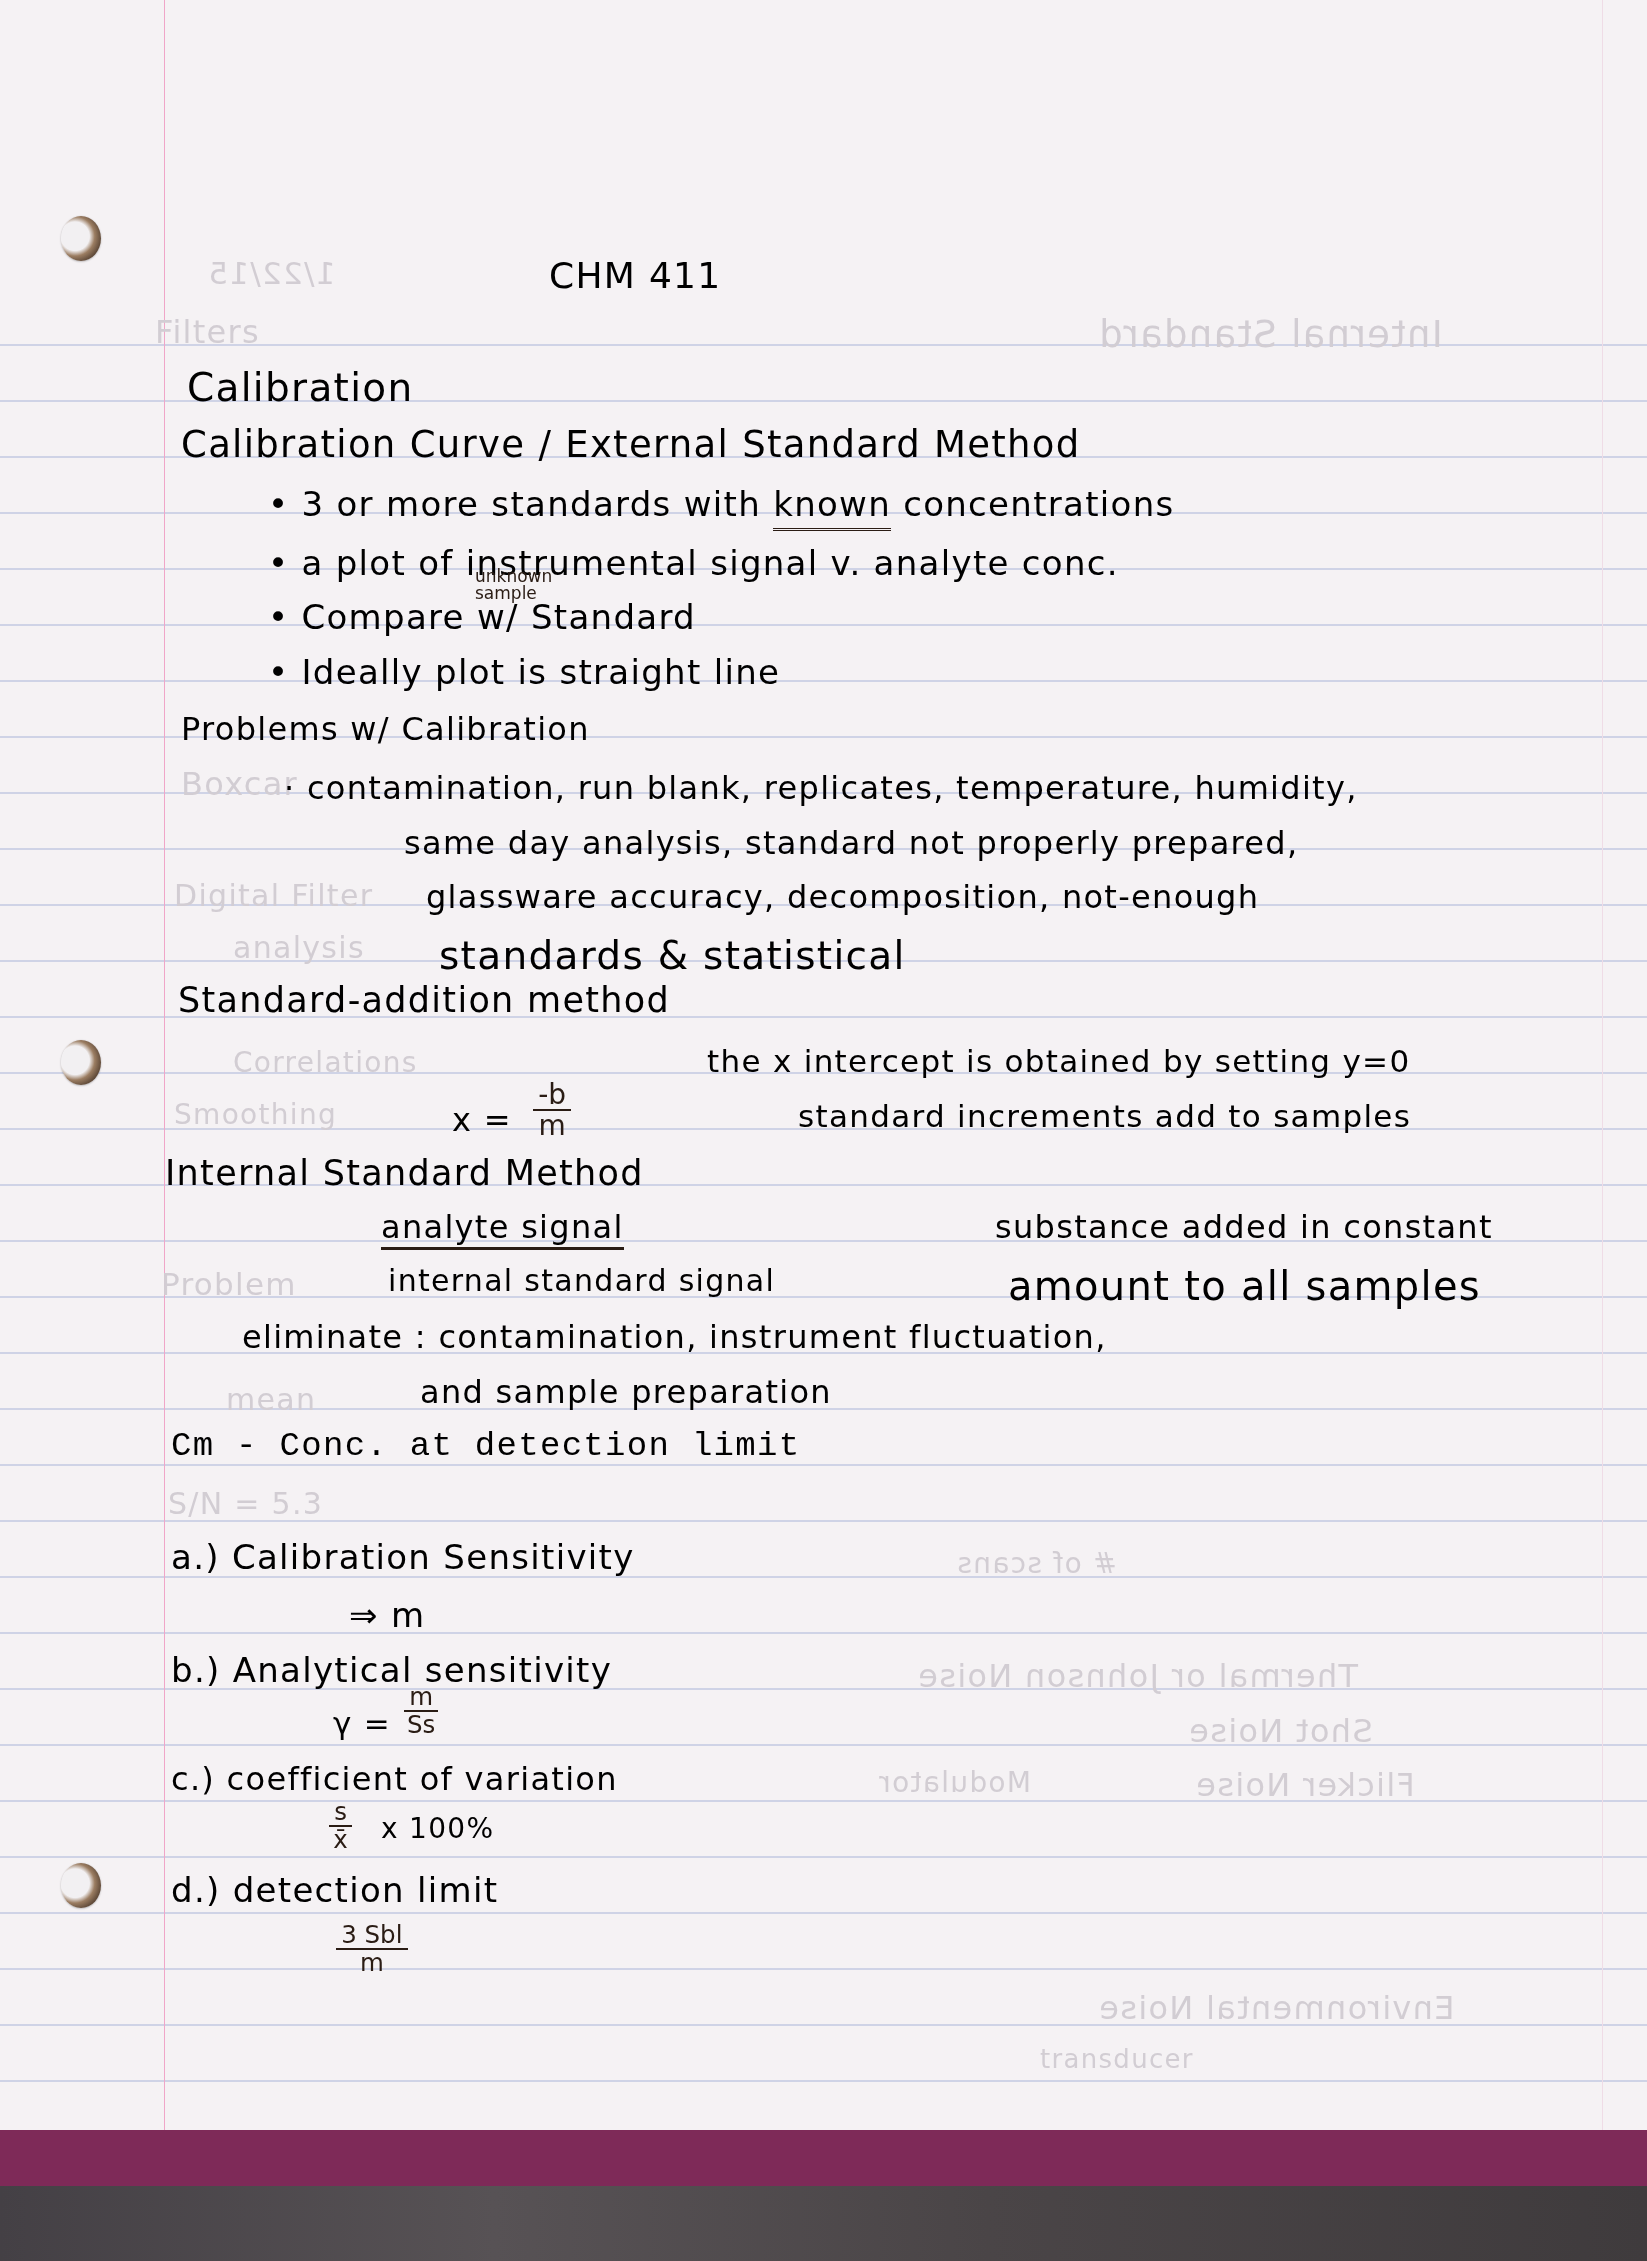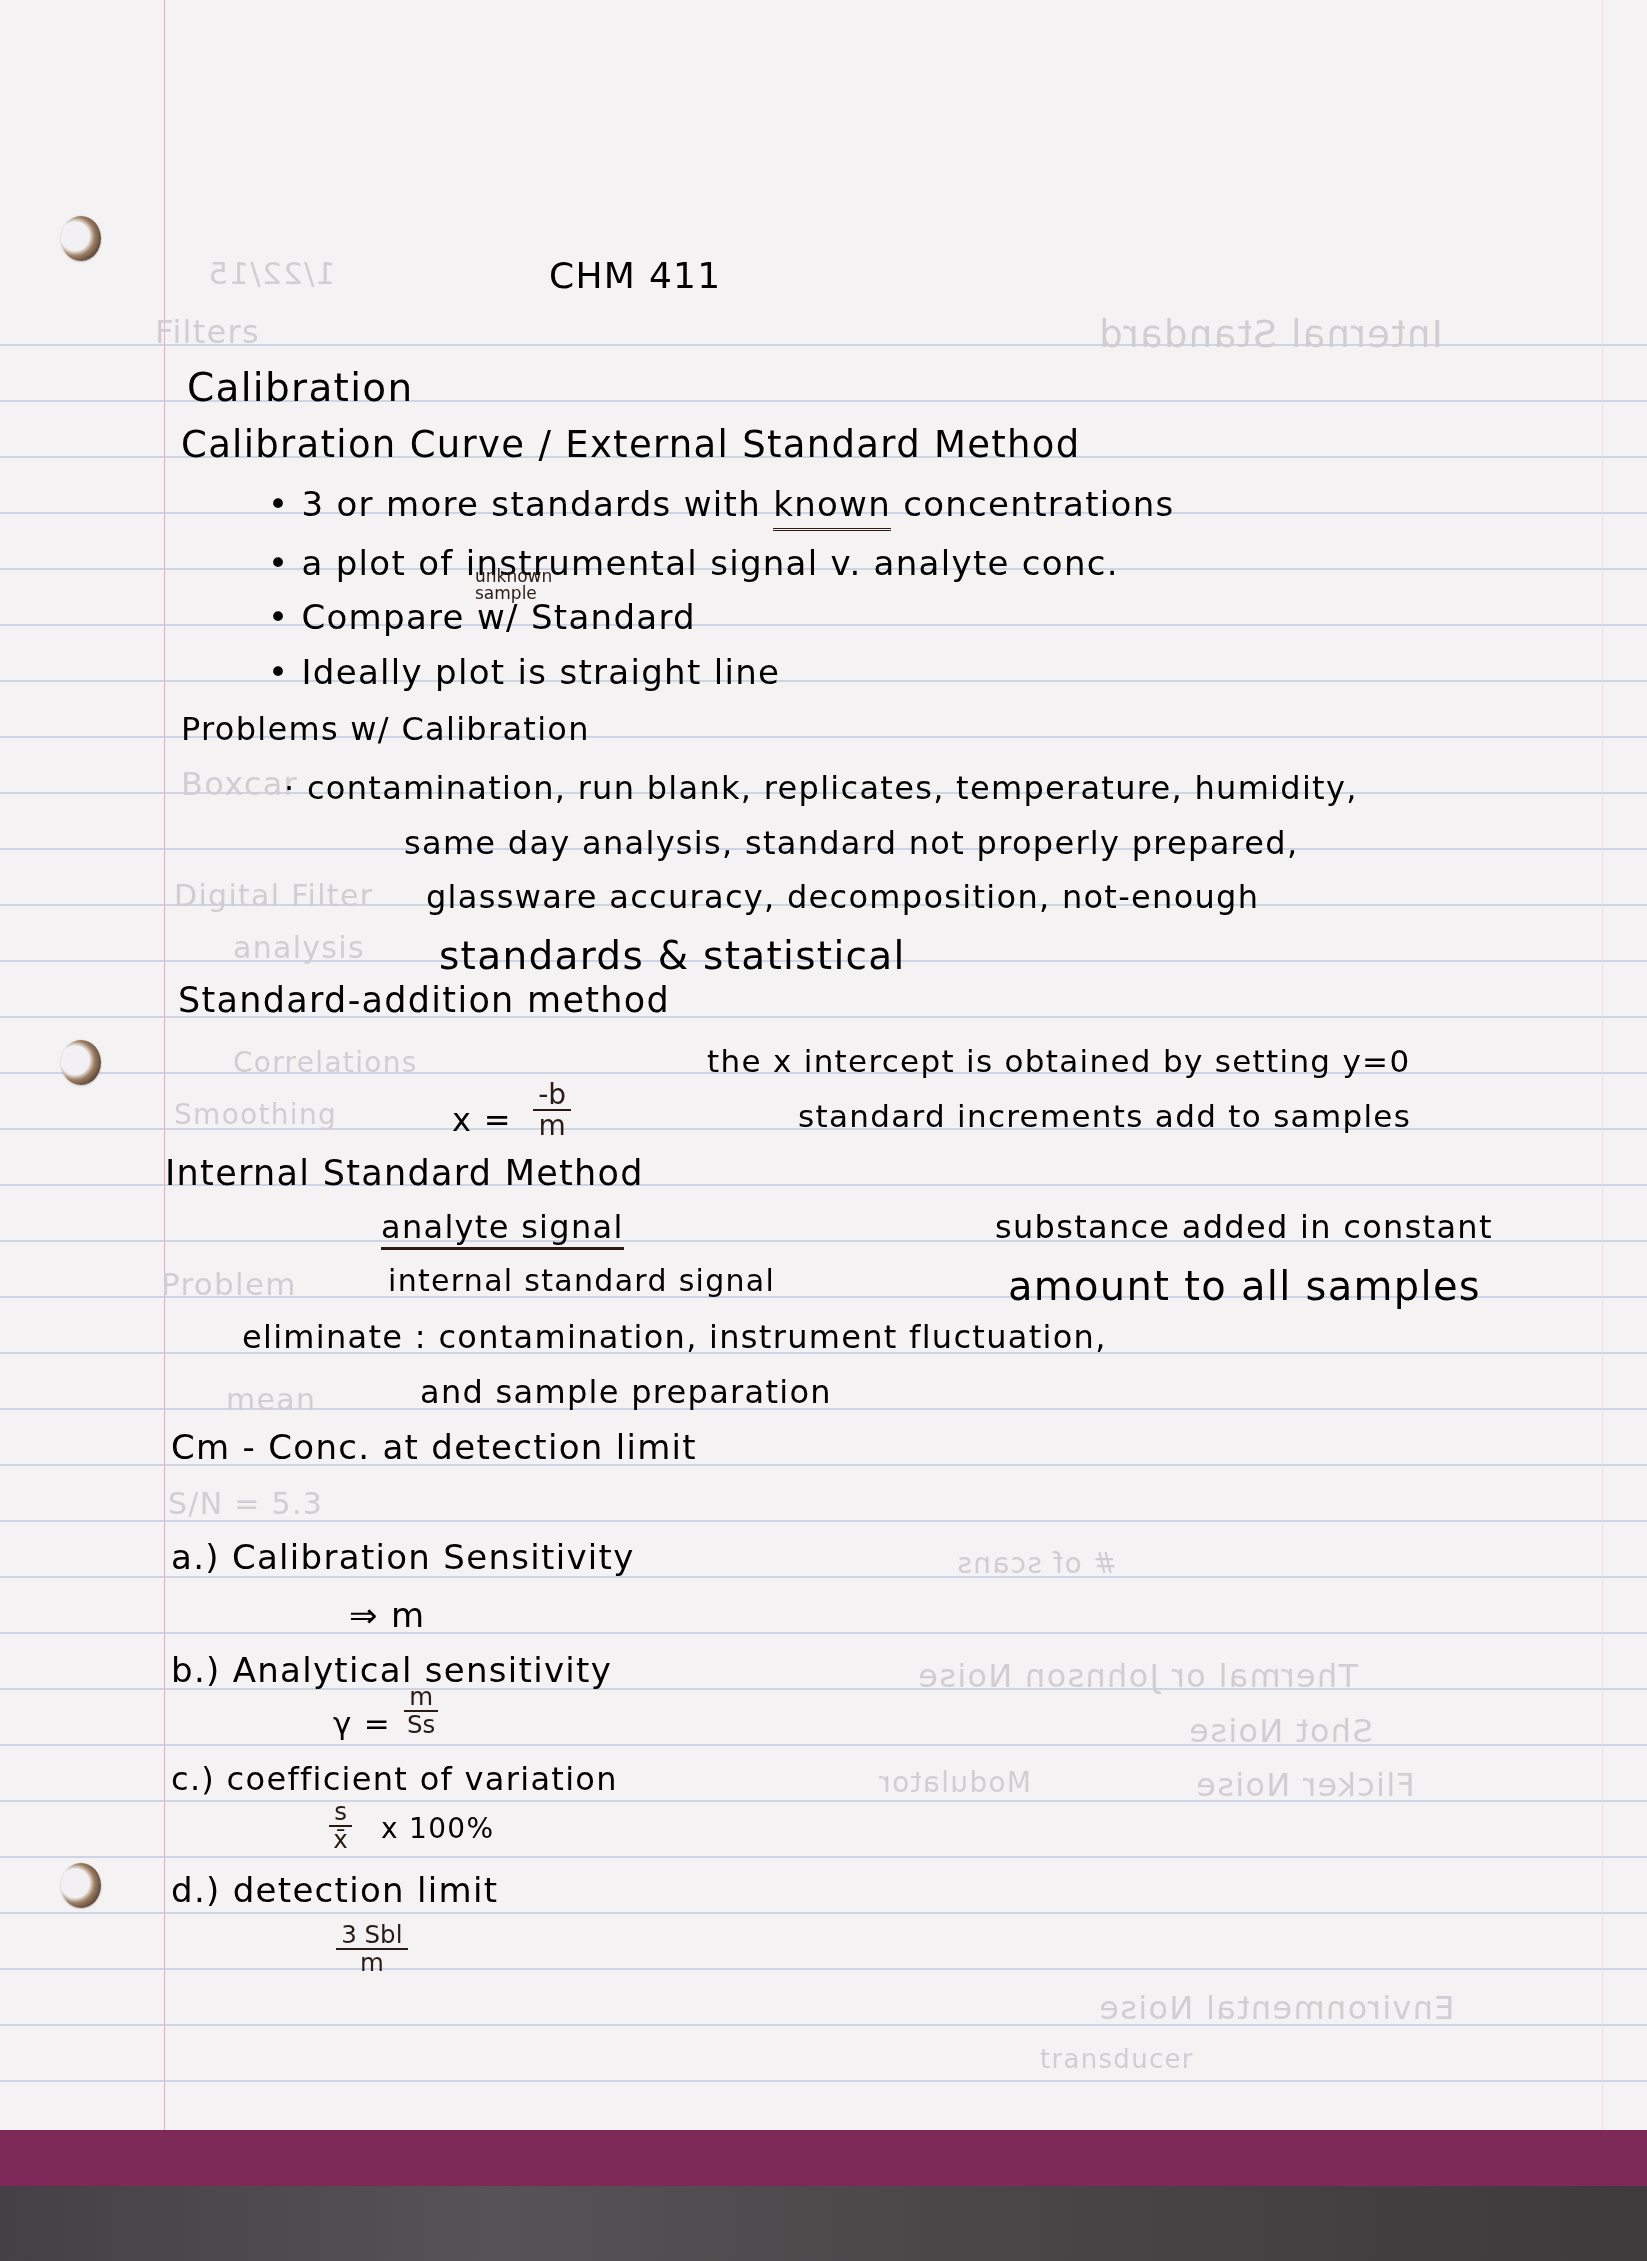--- a/index.html
+++ b/index.html
@@ -123,21 +123,21 @@
 <div class="ink" style="left:798px; top:1098px; font-size:31px;">standard increments add to samples</div>
 
 <div class="ink" style="left:165px; top:1153px; font-size:35px;">Internal Standard Method</div>
 <div class="ink" style="left:381px; top:1208px; font-size:32px;"><span class="u">analyte signal</span></div>
 <div class="ink" style="left:388px; top:1263px; font-size:30px;">internal standard signal</div>
 <div class="ink" style="left:995px; top:1208px; font-size:32px;">substance added in constant</div>
 <div class="ink" style="left:1008px; top:1263px; font-size:40px;">amount to all samples</div>
 <div class="ink" style="left:242px; top:1318px; font-size:32px;">eliminate : contamination, instrument fluctuation,</div>
 <div class="ink" style="left:420px; top:1373px; font-size:32px;">and sample preparation</div>
 
-<div class="ink" style="left:171px; top:1427px; font-size:34px;">Cm - Conc. at detection limit</div>
+<div class="ink" style="left:171px; top:1427px; font-size:34px;font-family:Liberation Mono, monospace;">Cm - Conc. at detection limit</div>
 
 <div class="ink" style="left:171px; top:1537px; font-size:34px;">a.) Calibration Sensitivity</div>
 <div class="ink" style="left:349px; top:1595px; font-size:34px;">⇒ m</div>
 
 <div class="ink" style="left:171px; top:1650px; font-size:34px;">b.) Analytical sensitivity</div>
 <div class="ink" style="left:333px; top:1705px; font-size:31px;">γ =</div>
 <div class="frac" style="left:404px; top:1684px; font-size:24.5px;">
     <span class="num">m</span>
     <span class="den">Ss</span>
   </div>

